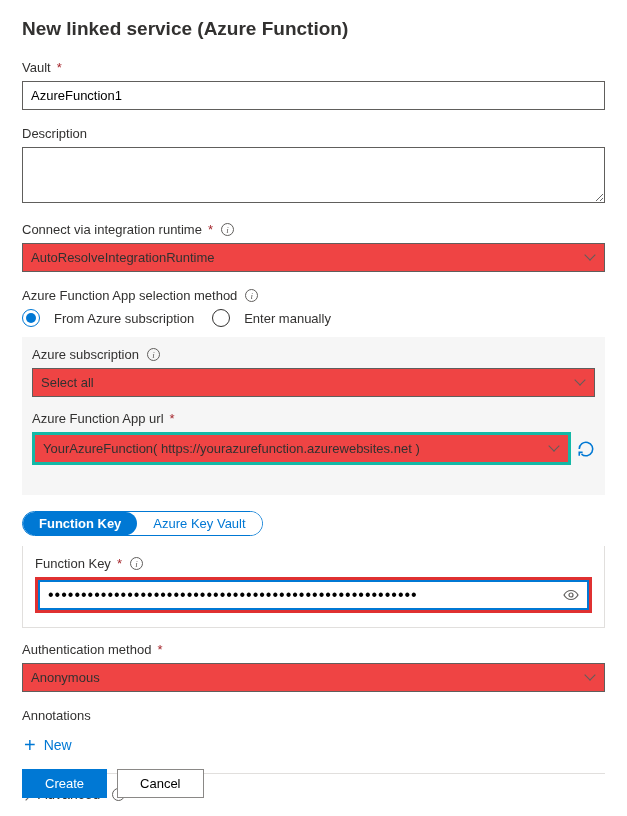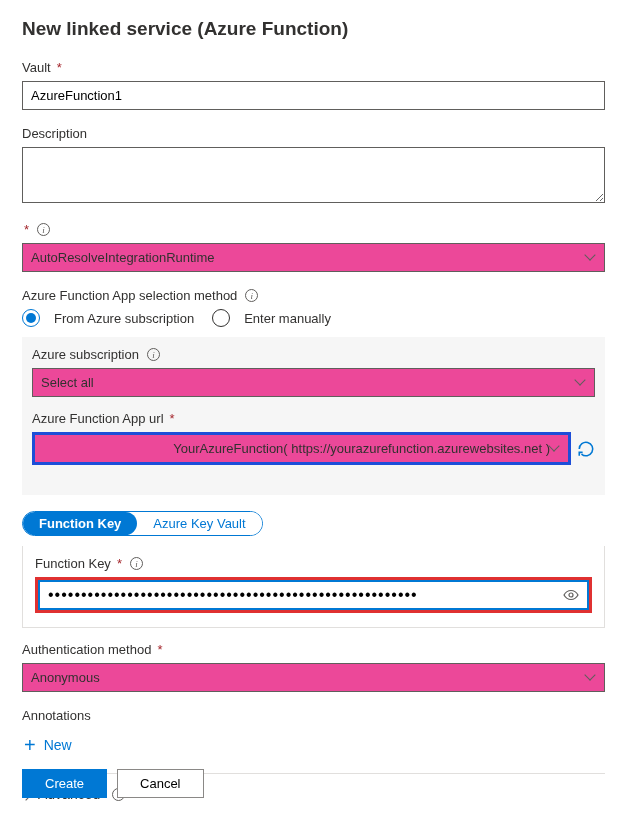--- a/index.html
+++ b/index.html
@@ -48,21 +48,22 @@
     font-family: inherit;
     background: #fff;
   }
   textarea { height: 56px; resize: both; }
   .select {
     position: relative;
     display: flex;
     align-items: center;
     justify-content: space-between;
     cursor: pointer;
-    background: #ec4899;
+    background: #ef4444;
+    gap: 25px;
   }
   .chevron-down {
     width: 10px; height: 10px;
     display: inline-block;
   }
   .chevron-down::before {
     content: "";
     display: block;
     width: 7px; height: 7px;
     border-right: 1px solid #605e5c;
@@ -83,23 +84,22 @@
   .radio-circle.checked::after {
     content: ""; width: 10px; height: 10px; border-radius: 50%;
     background: #0078d4;
   }
   .sub-panel {
     background: #f6f6f6;
     padding: 10px 10px 14px 10px;
     margin-top: 10px;
   }
   .highlight-red {
-    border: 3px solid #1d4ed8;
+    border: 3px solid #14b8a6;
     padding: 0;
-    justify-content: flex-end;
   }
   .refresh-row {
     display: flex; align-items: center; gap: 6px;
   }
   .refresh-row .select.highlight-red { flex: 1; }
   .refresh-icon {
     width: 18px; height: 18px;
     color: #0078d4;
     display: inline-flex;
   }
@@ -204,20 +204,21 @@
 
 <div class="field">
   <div class="label">
     <span>Description</span>
   </div>
   <textarea style=""></textarea>
 </div>
 
 <div class="field">
   <div class="label">
+    <span>Connect via integration runtime</span>
       <span class="req">*</span>
     <span class="info-icon">i</span>
   </div>
   <div class="select">
     <span>AutoResolveIntegrationRuntime</span>
     <span class="chevron-down"></span>
   </div>
 </div>
 
 <div class="field">

